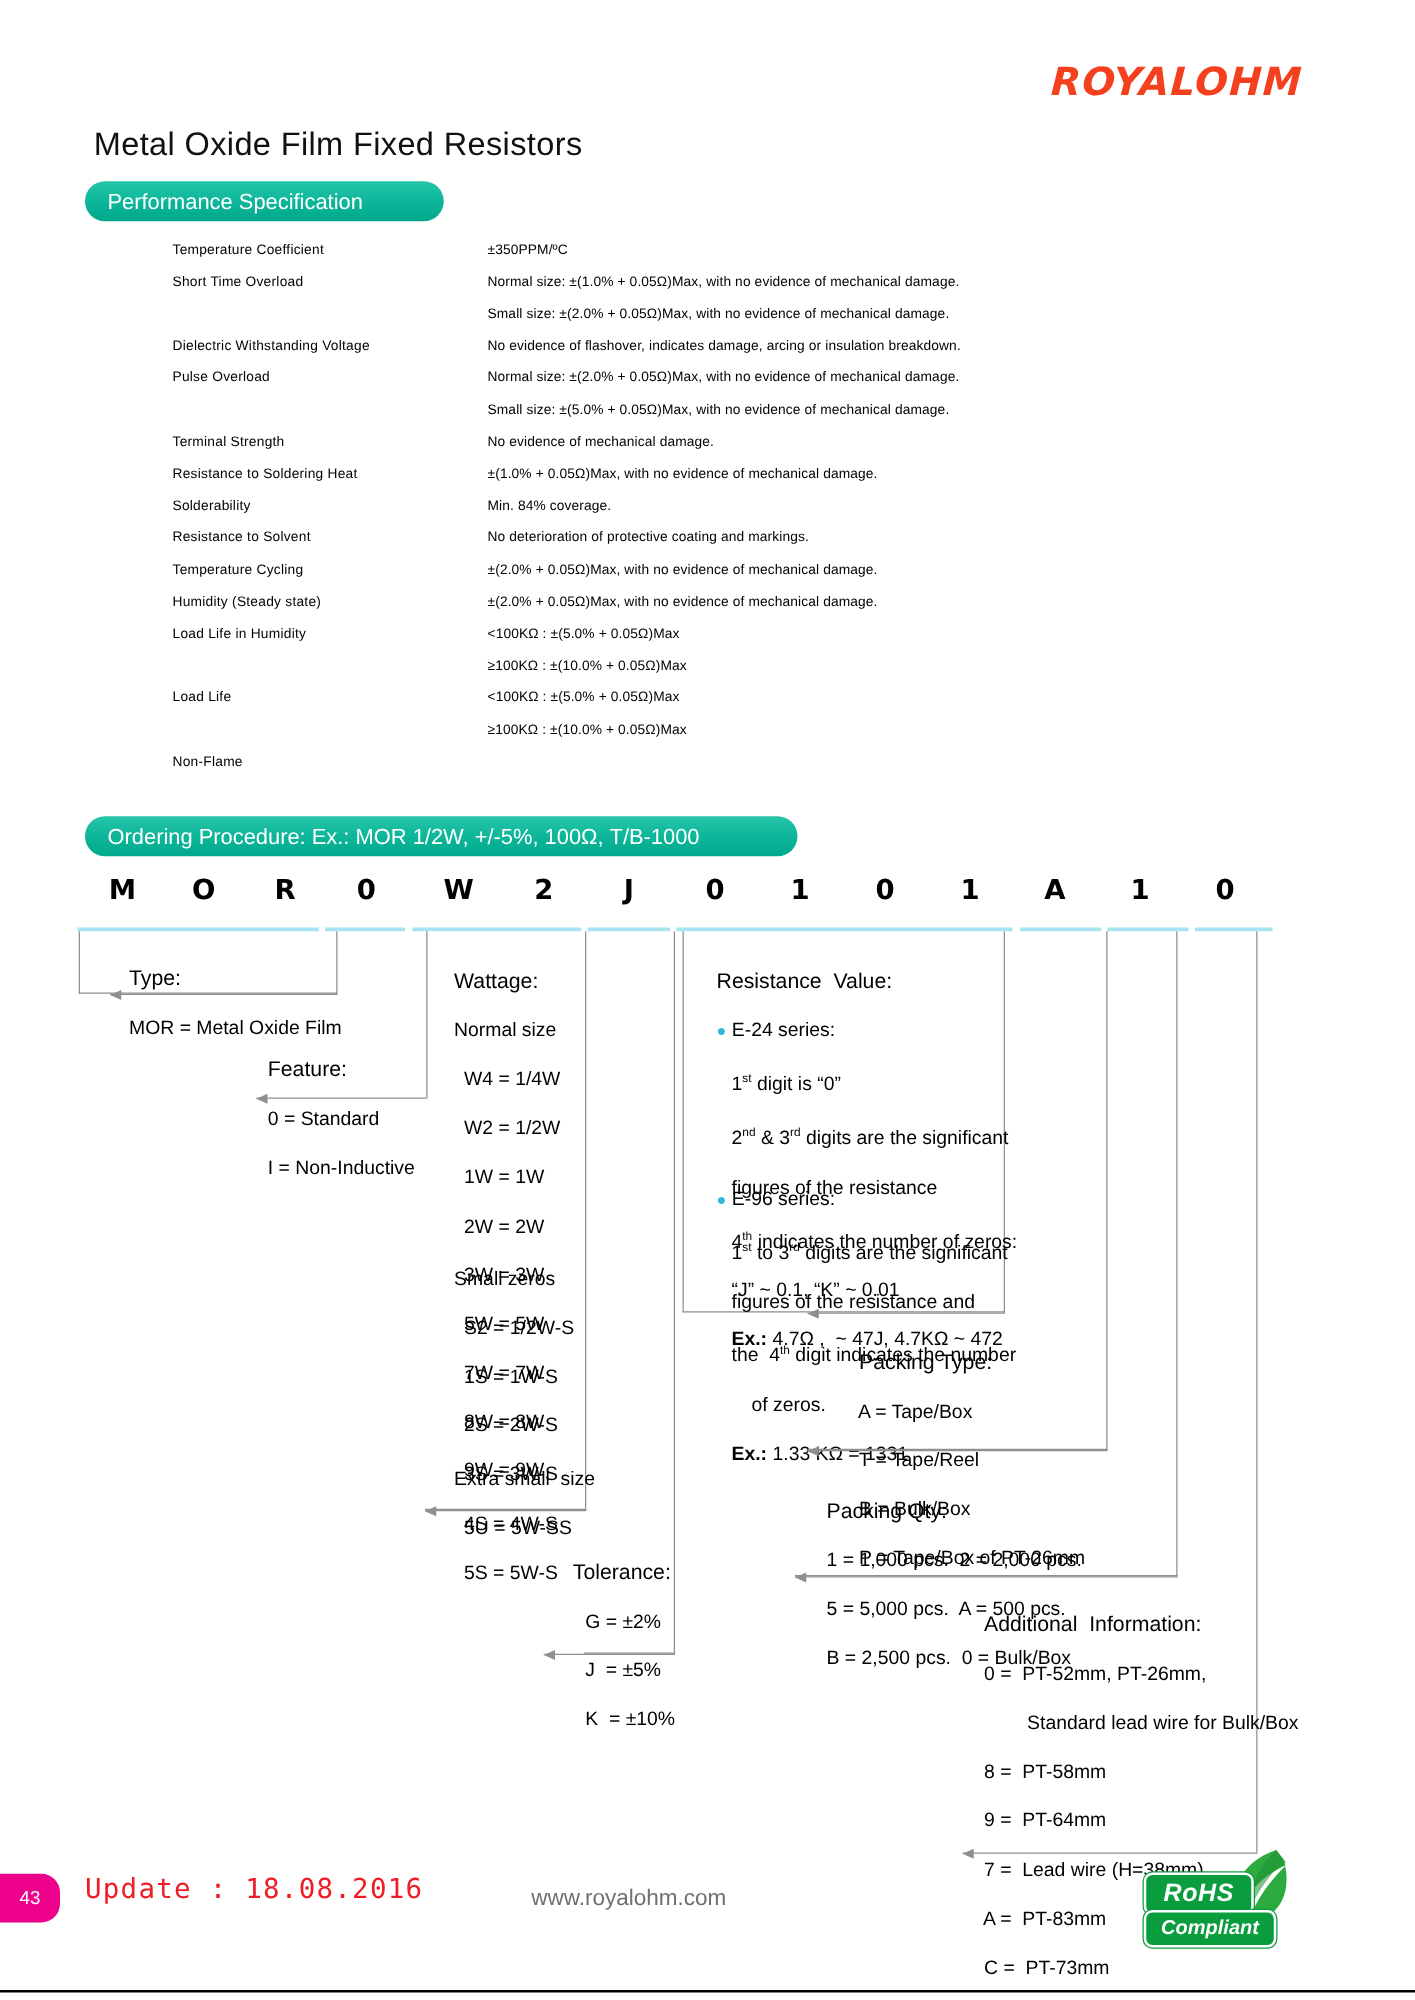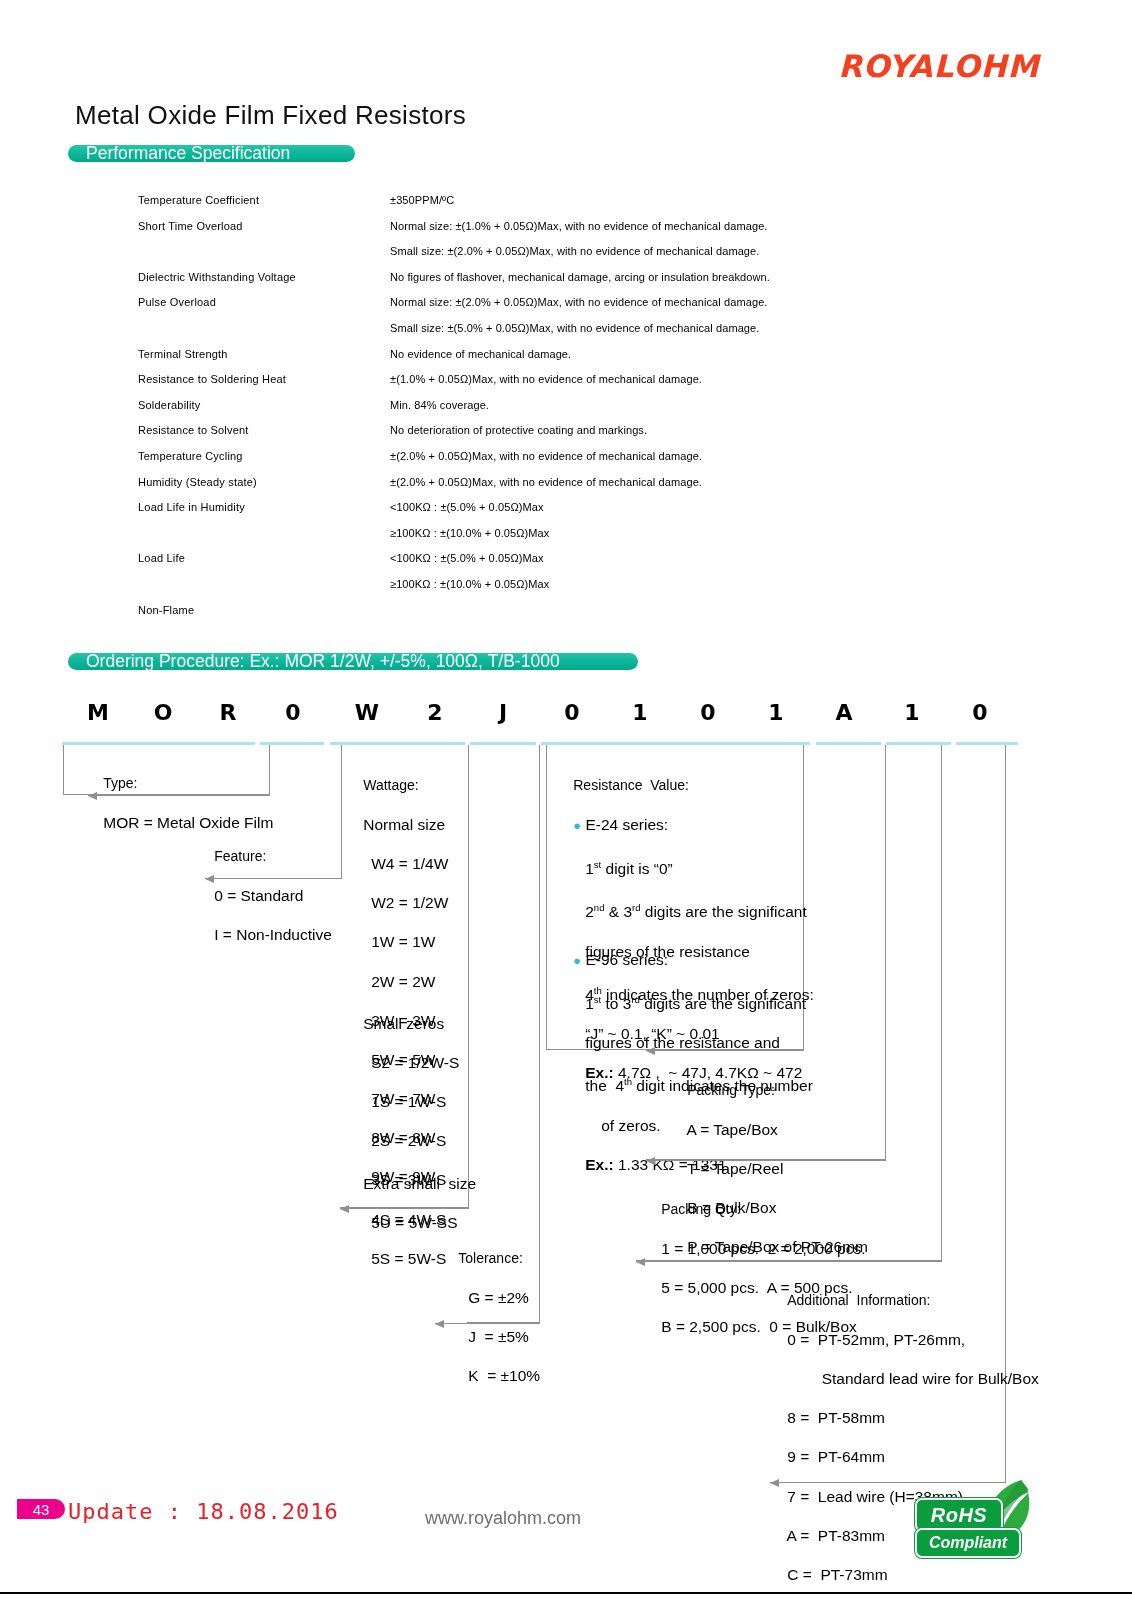--- a/index.html
+++ b/index.html
@@ -27,21 +27,21 @@
   .page-title{
     position:absolute;left:75px;top:100px;
     font-size:26px;
     letter-spacing:.3px;
     color:#111;
   }
 
   
   .pill{
     position:absolute;
-    height:17px;
+    height:32px;
     border-radius:16px;
     background:linear-gradient(180deg,#27c5a8 0%,#0fb89b 45%,#00a88c 100%);
     color:#fff;
     font-size:17.5px;
     display:flex;align-items:center;
     padding:0 18px;
     box-sizing:border-box;
     white-space:nowrap;
   }
   #pill-perf{left:68px;top:145px;width:287px;}
@@ -71,39 +71,39 @@
     box-sizing:border-box;
     background:transparent;
   }
   .lbl{
     position:absolute;
     font-size:15.5px;
     line-height:19.6px;
     white-space:pre;
     color:#000;
   }
-  .lbl .hd{font-size:14px;}
+  .lbl .hd{font-size:17px;}
   .bul{color:#2fb8d8;font-size:13px;}
   sup{font-size:9.5px;vertical-align:super;}
 
   .arrow{position:absolute;height:1px;background:#8f8f8f;}
   .arrow::before{
     content:"";position:absolute;left:0;top:-3.5px;
     border-top:4px solid transparent;
     border-bottom:4px solid transparent;
     border-right:9px solid #8f8f8f;
   }
 
   
   .pg-badge{
     position:absolute;left:0;top:1499px;
-    width:48px;height:20px;
+    width:48px;height:39px;
     background:#ec008c;border-radius:0 15px 15px 0;
     color:#fff;font-size:15px;
-    display:flex;align-items:center;justify-content:center;margin-left:17px;
+    display:flex;align-items:center;justify-content:center;
   }
   .update{
     position:absolute;left:68px;top:1499px;
     color:#ee1c25;
     font-family:"DejaVu Sans Mono","Liberation Mono",monospace;
     font-size:22px;letter-spacing:1px;
   }
   .site{
     position:absolute;left:425px;top:1508px;
     color:#6f6f6f;font-size:18px;
@@ -140,21 +140,21 @@
     <div class="spec-row">
         <div class="spec-label">Short Time Overload</div>
         <div class="spec-value">Normal size: ±(1.0% + 0.05Ω)Max, with no evidence of mechanical damage.</div>
       </div>
     <div class="spec-row">
         <div class="spec-label"></div>
         <div class="spec-value">Small size: ±(2.0% + 0.05Ω)Max, with no evidence of mechanical damage.</div>
       </div>
     <div class="spec-row">
         <div class="spec-label">Dielectric Withstanding  Voltage</div>
-        <div class="spec-value">No figures of flashover, mechanical damage,  arcing or insulation breakdown.</div>
+        <div class="spec-value">No evidence of flashover, indicates damage,  arcing or insulation breakdown.</div>
       </div>
     <div class="spec-row">
         <div class="spec-label">Pulse Overload</div>
         <div class="spec-value">Normal size: ±(2.0% + 0.05Ω)Max, with no evidence of mechanical damage.</div>
       </div>
     <div class="spec-row">
         <div class="spec-label"></div>
         <div class="spec-value">Small size: ±(5.0% + 0.05Ω)Max, with no evidence of mechanical damage.</div>
       </div>
     <div class="spec-row">

